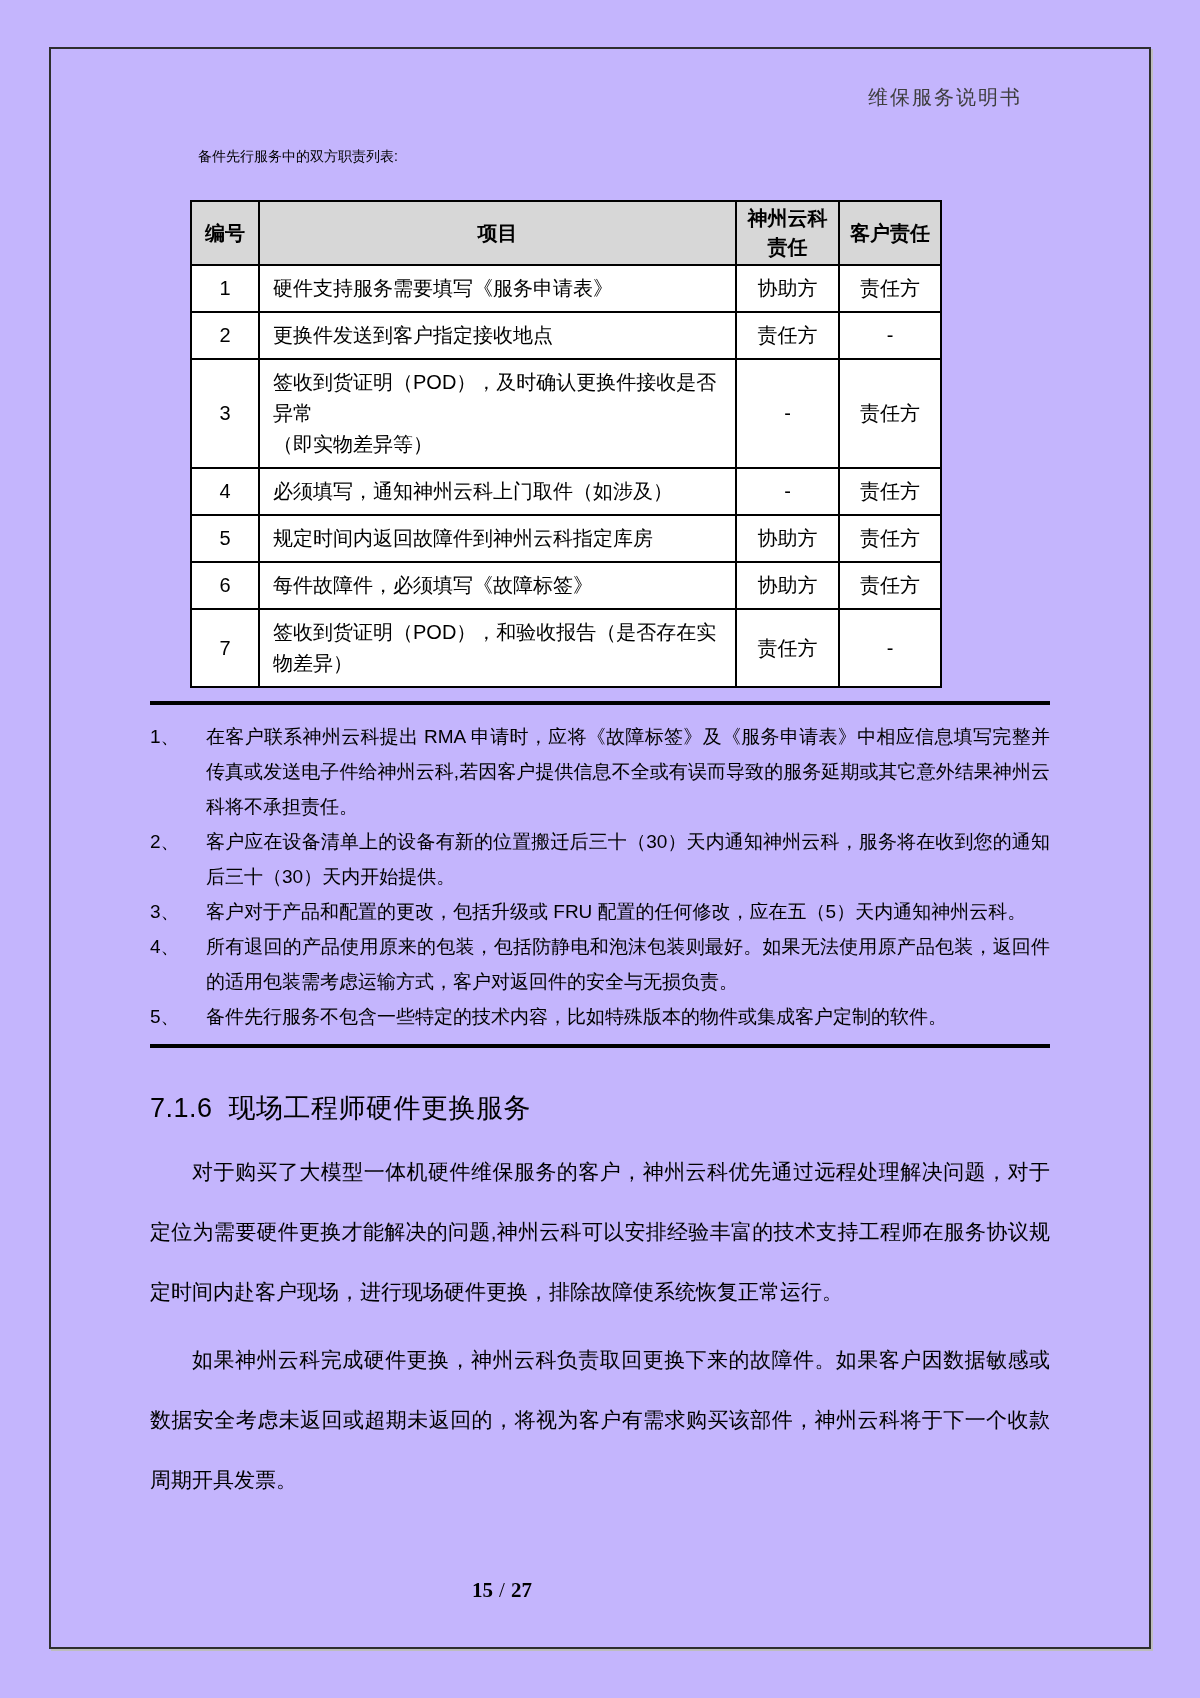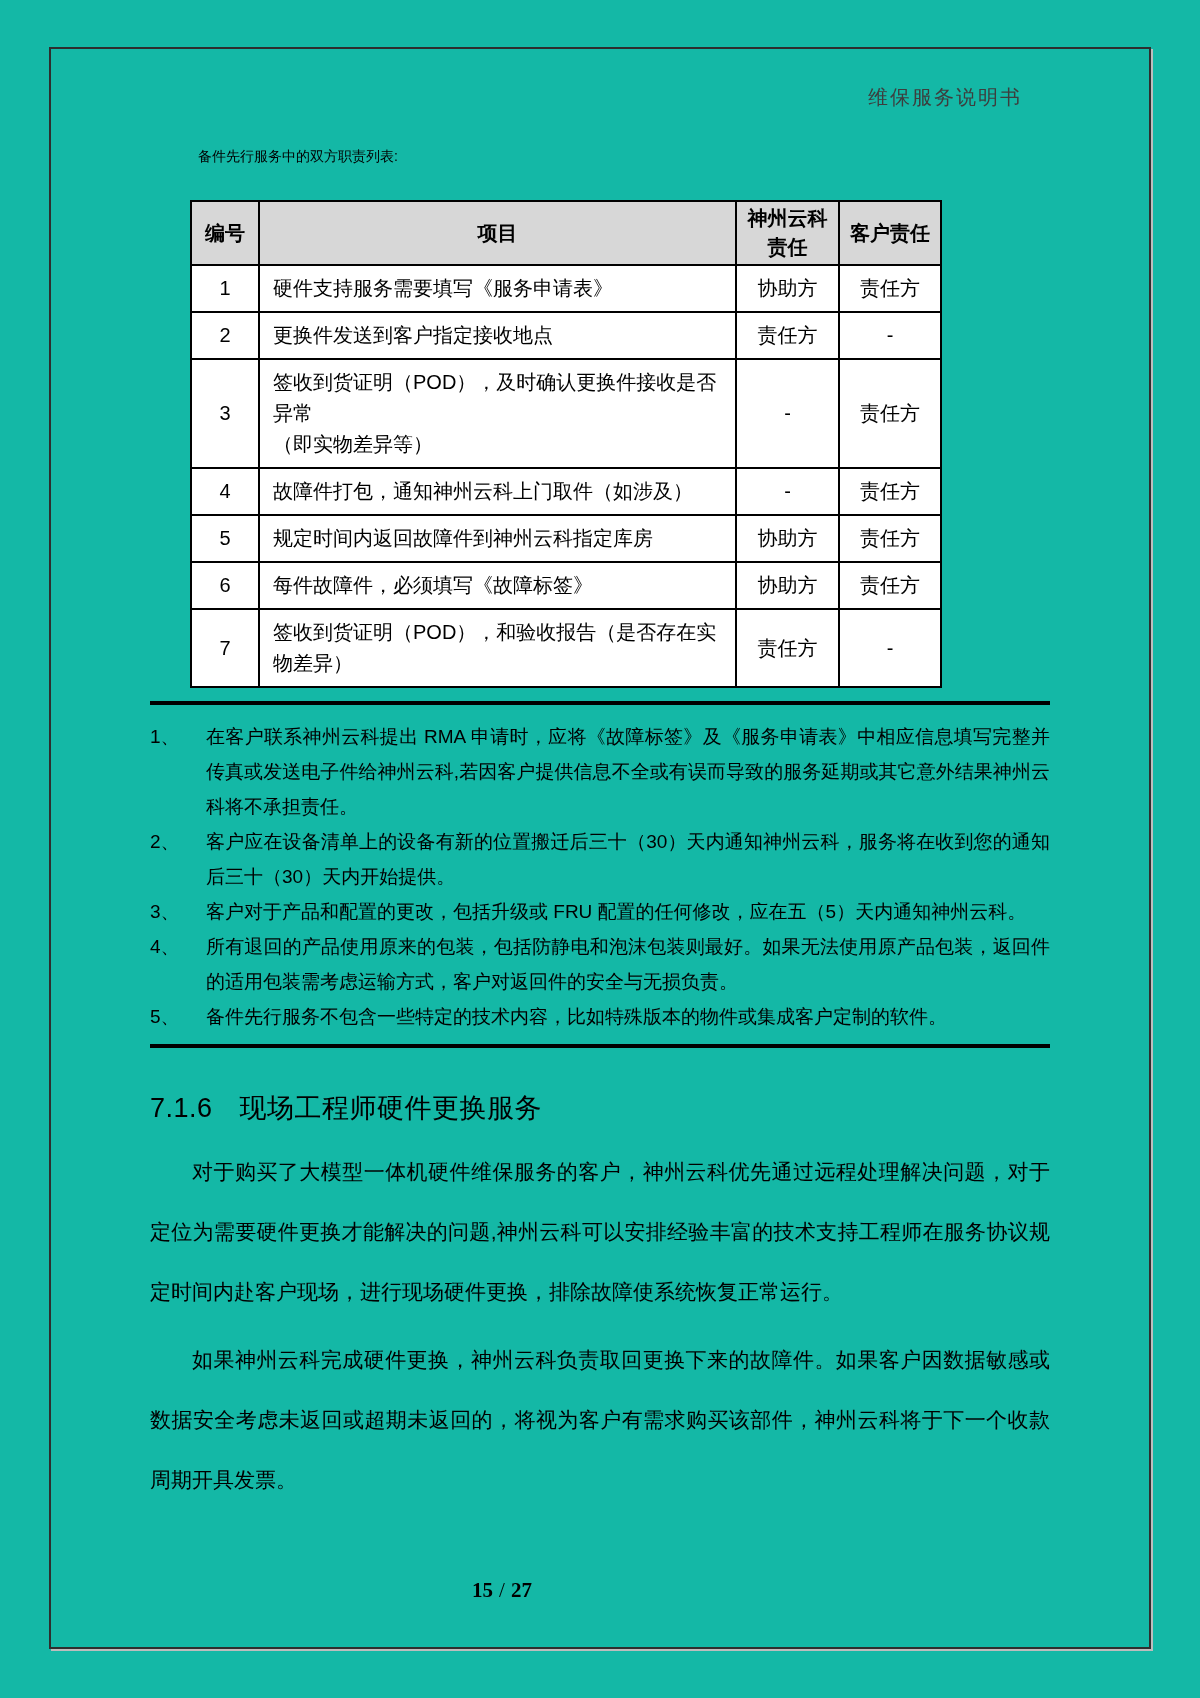--- a/index.html
+++ b/index.html
@@ -5,21 +5,21 @@
   * { margin: 0; padding: 0; box-sizing: border-box; }
   html, body { background: #ffffff; }
   body {
     font-family: "Liberation Sans", "DejaVu Sans", sans-serif;
     color: #000;
   }
   .page {
     position: relative;
     width: 1200px;
     height: 1698px;
-    background: #14b8a6;
+    background: #c4b5fd;
     overflow: hidden;
   }
   .page-border {
     position: absolute;
     left: 49px;
     top: 47px;
     width: 1102px;
     height: 1602px;
     border: 2px solid #2e2e2e;
     box-shadow: 2px 2px 0 #bdbdbd;
@@ -87,21 +87,21 @@
   .note-num { width: 56px; flex: 0 0 56px; }
   .note-text { flex: 1; text-align: justify; }
   .section-heading {
     margin-top: 42px;
     font-size: 27px;
     font-weight: 400;
     display: flex;
     align-items: baseline;
     letter-spacing: 0.5px;
   }
-  .section-number { margin-right: 27px; }
+  .section-number { margin-right: 16px; }
   .body-paragraphs { margin-top: 16px; }
   .body-paragraphs p {
     font-size: 21px;
     line-height: 60px;
     text-align: justify;
     text-indent: 2em;
     margin-top: 8px;
   }
   .body-paragraphs p.p-last { margin-top: 0; }
   .doc-footer {
@@ -163,21 +163,21 @@
   <tr>
     <td class="c-no">3</td>
     <td class="c-item">签收到货证明（POD），及时确认更换件接收是否异常
 （即实物差异等）</td>
     <td class="c-role">-</td>
     <td class="c-role">责任方</td>
   </tr>
 
   <tr>
     <td class="c-no">4</td>
-    <td class="c-item">故障件打包，通知神州云科上门取件（如涉及）</td>
+    <td class="c-item">必须填写，通知神州云科上门取件（如涉及）</td>
     <td class="c-role">-</td>
     <td class="c-role">责任方</td>
   </tr>
 
   <tr>
     <td class="c-no">5</td>
     <td class="c-item">规定时间内返回故障件到神州云科指定库房</td>
     <td class="c-role">协助方</td>
     <td class="c-role">责任方</td>
   </tr>

